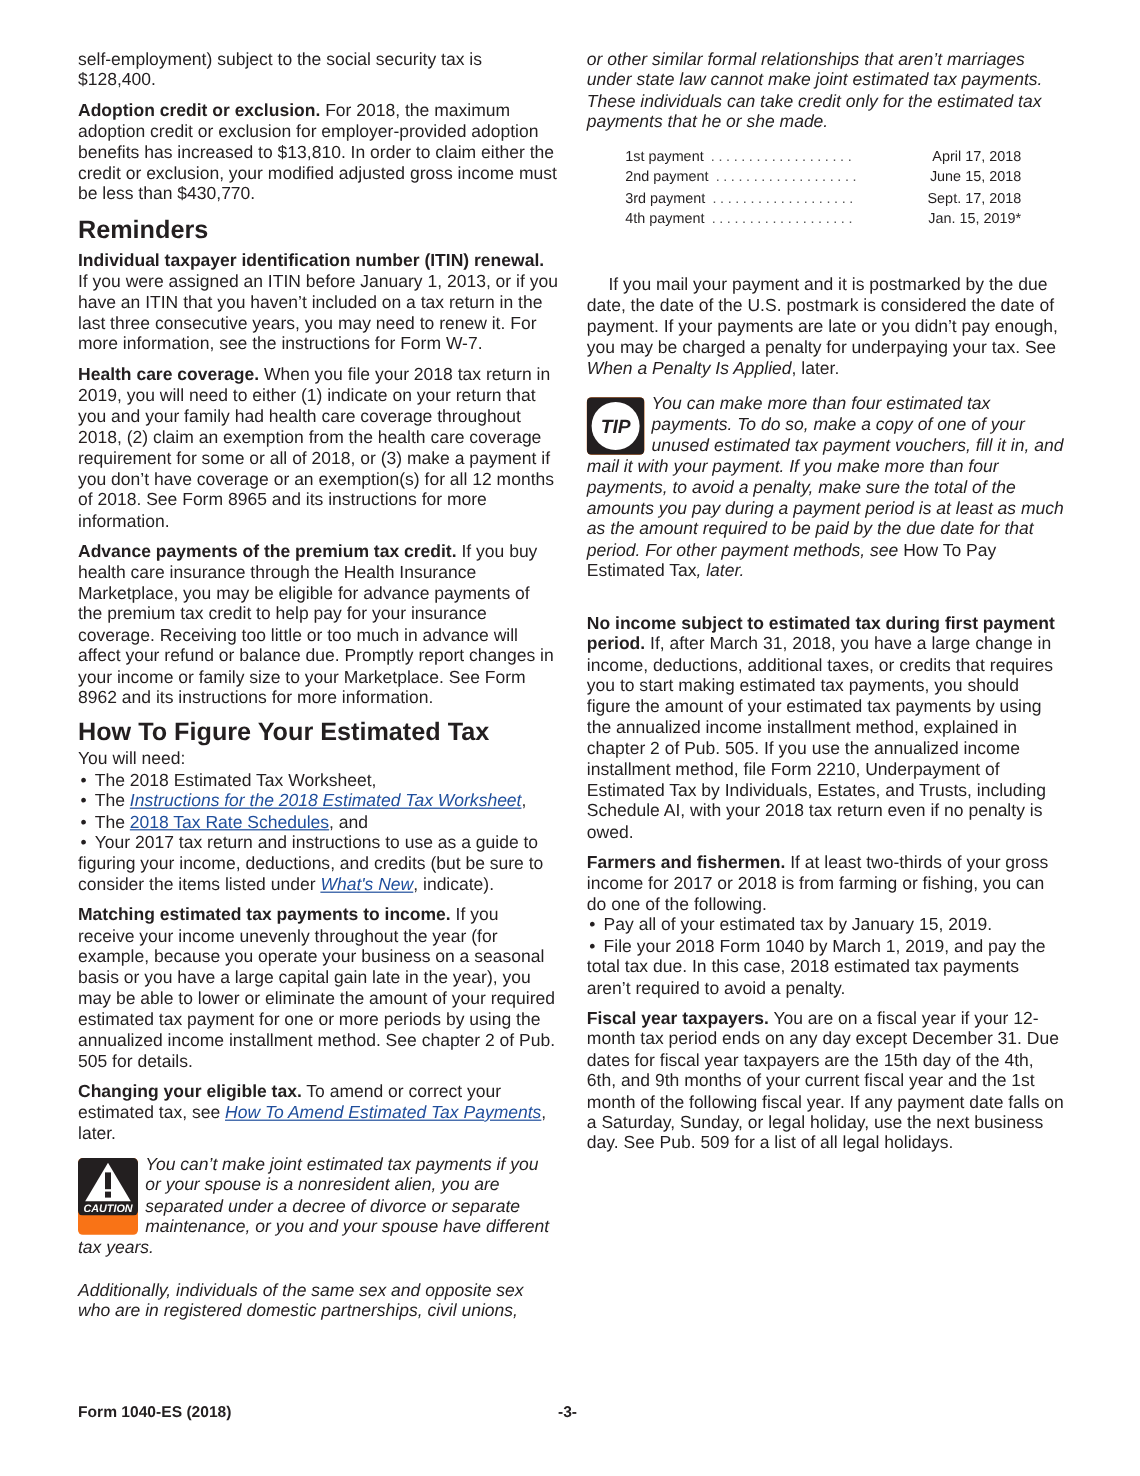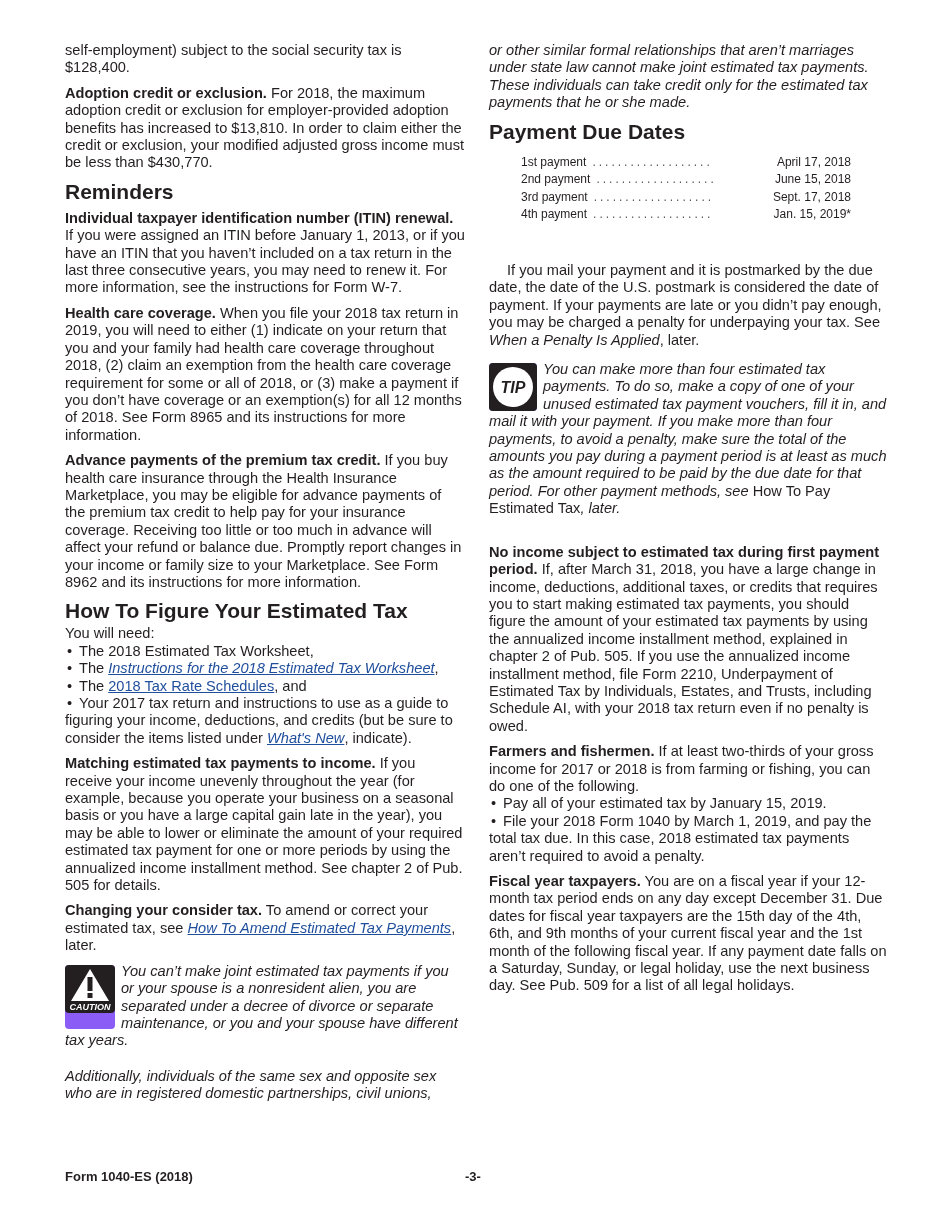--- a/index.html
+++ b/index.html
@@ -14,21 +14,21 @@
   p { margin: 0 0 8px 0; }
   .run { font-weight: bold; }
   h2 { font-size: 21px; line-height: 24px; font-weight: bold; margin: 6px 0 6px 0; }
   .it { font-style: italic; }
   a.link { color: #1f4e9c; text-decoration: underline; font-style: inherit; }
   a.link.it { font-style: italic; }
   ul.bullets { list-style: none; padding: 0; margin: 0 0 8px 0; }
   ul.bullets li { margin: 0; }
   ul.bullets li .dot { display: inline-block; width: 12px; padding-left: 2px; }
   .note-block { position: relative; margin: 0 0 8px 0; font-style: italic; }
-  .note-icon { float: left; width: 48px; height: 48px; margin: 2px 6px 0 0; background: #8b5cf6; border-radius: 4px; position: relative; }
+  .note-icon { float: left; width: 48px; height: 48px; margin: 2px 6px 0 0; background: #f97316; border-radius: 4px; position: relative; }
   .caution-icon svg, .tip-icon svg { display: block; }
   .due-table { margin: 10px 4px 0 32px; width: 330px; font-size: 12px; line-height: 17.6px; }
   .due-row { display: flex; justify-content: space-between; white-space: nowrap; }
   .due-row .lbl { flex: 0 0 auto; }
   .due-row .leader { flex: 1 1 auto; overflow: hidden; color: #555; letter-spacing: 3px; padding: 0 6px; }
   .due-row .dt { flex: 0 0 auto; text-align: right; min-width: 90px; }
   .due-note { margin: 8px 0 0 32px; width: 330px; font-size: 12px; line-height: 16.5px; }
   .indent { text-indent: 18px; }
   .footer-left { position: absolute; left: 65px; top: 1168px; font-size: 13px; font-weight: bold; }
   .footer-center { position: absolute; left: 465px; top: 1168px; font-size: 13px; font-weight: bold; }
@@ -54,41 +54,40 @@
   <div>You will need:</div>
   <ul class="bullets">
     <li><span class="dot">•</span><span>The 2018 Estimated Tax Worksheet,</span></li>
     <li><span class="dot">•</span><span>The </span><a class="link it" href="#">Instructions for the 2018 Estimated Tax Worksheet</a><span>,</span></li>
     <li><span class="dot">•</span><span>The </span><a class="link" href="#">2018 Tax Rate Schedules</a><span>, and</span></li>
     <li><span class="dot">•</span><span>Your 2017 tax return and instructions to use as a guide to figuring your income, deductions, and credits (but be sure to consider the items listed under </span><a class="link it" href="#">What's New</a><span>, indicate).</span></li>
   </ul>
 
   <p><span class="run">Matching estimated tax payments to income.</span><span> If you receive your income unevenly throughout the year (for example, because you operate your business on a seasonal basis or you have a large capital gain late in the year), you may be able to lower or eliminate the amount of your required estimated tax payment for one or more periods by using the annualized income installment method. See chapter 2 of Pub. 505 for details.</span></p>
 
-  <p><span class="run">Changing your consider tax.</span><span> To amend or correct your estimated tax, see </span><a class="link it" href="#">How To Amend Estimated Tax Payments</a><span>, later.</span></p>
+  <p><span class="run">Changing your eligible tax.</span><span> To amend or correct your estimated tax, see </span><a class="link it" href="#">How To Amend Estimated Tax Payments</a><span>, later.</span></p>
 
   <div class="note-block">
     <span class="note-icon caution-icon" style="width:50px;height:64px;">
       <svg width="50" height="48" viewBox="0 0 50 48">
         <rect x="0" y="0" width="50" height="48" rx="4" fill="#231f20"></rect>
         <polygon points="25,4 44,36 6,36" fill="#ffffff"></polygon>
         <rect x="22.5" y="12" width="5" height="14" fill="#231f20"></rect>
         <rect x="22.5" y="28" width="5" height="5" fill="#231f20"></rect>
         <text x="25" y="45" font-family="Liberation Sans, sans-serif" font-size="9" font-weight="bold" fill="#ffffff" text-anchor="middle">CAUTION</text>
       </svg>
     </span>
     <span>You can’t make joint estimated tax payments if you or your spouse is a nonresident alien, you are separated under a decree of divorce or separate maintenance, or you and your spouse have different tax years.</span>
   </div>
   <p class="it" style="margin-top:18px;">Additionally, individuals of the same sex and opposite sex who are in registered domestic partnerships, civil unions,</p>
 </div>
 
 <div class="col col-right">
   <p class="it">or other similar formal relationships that aren’t marriages under state law cannot make joint estimated tax payments. These individuals can take credit only for the estimated tax payments that he or she made.</p>
 
-  <h2 style="margin-bottom:2px;">Payment Due Dates</h2>
 
   <div class="due-table">
     <div class="due-row">
         <span class="lbl">1st payment</span>
         <span class="leader">...................</span>
         <span class="dt">April 17, 2018</span>
       </div>
     <div class="due-row">
         <span class="lbl">2nd payment</span>
         <span class="leader">...................</span>

